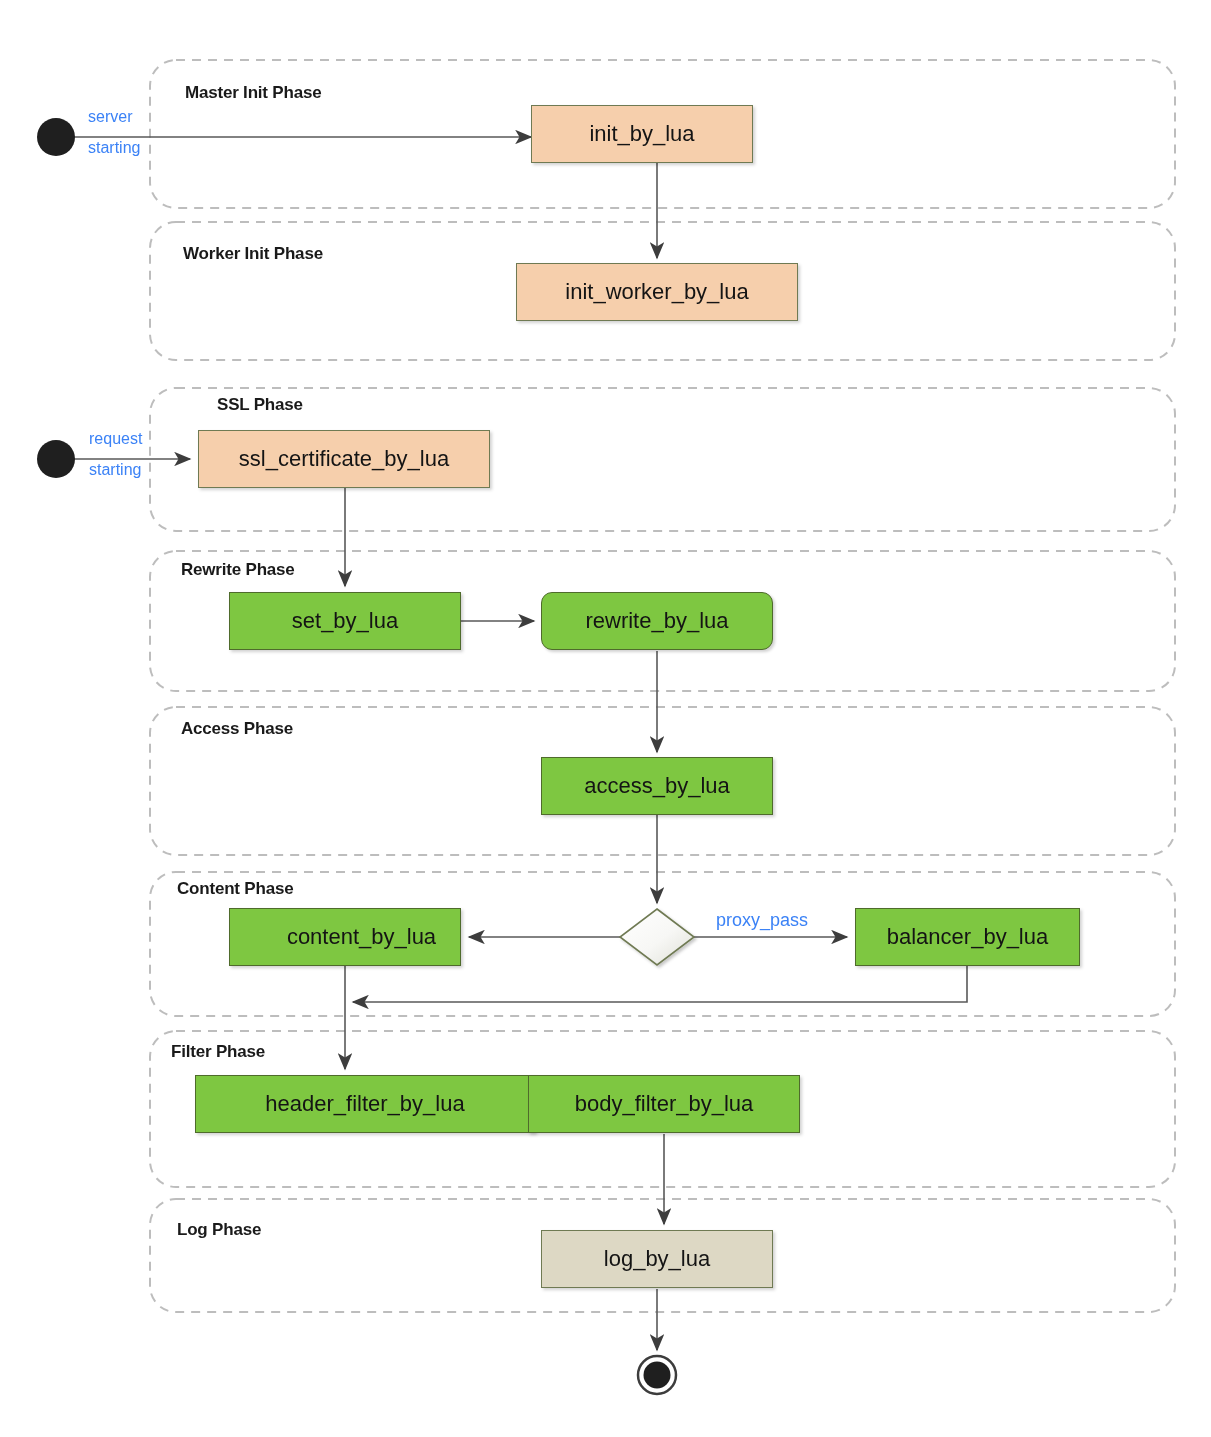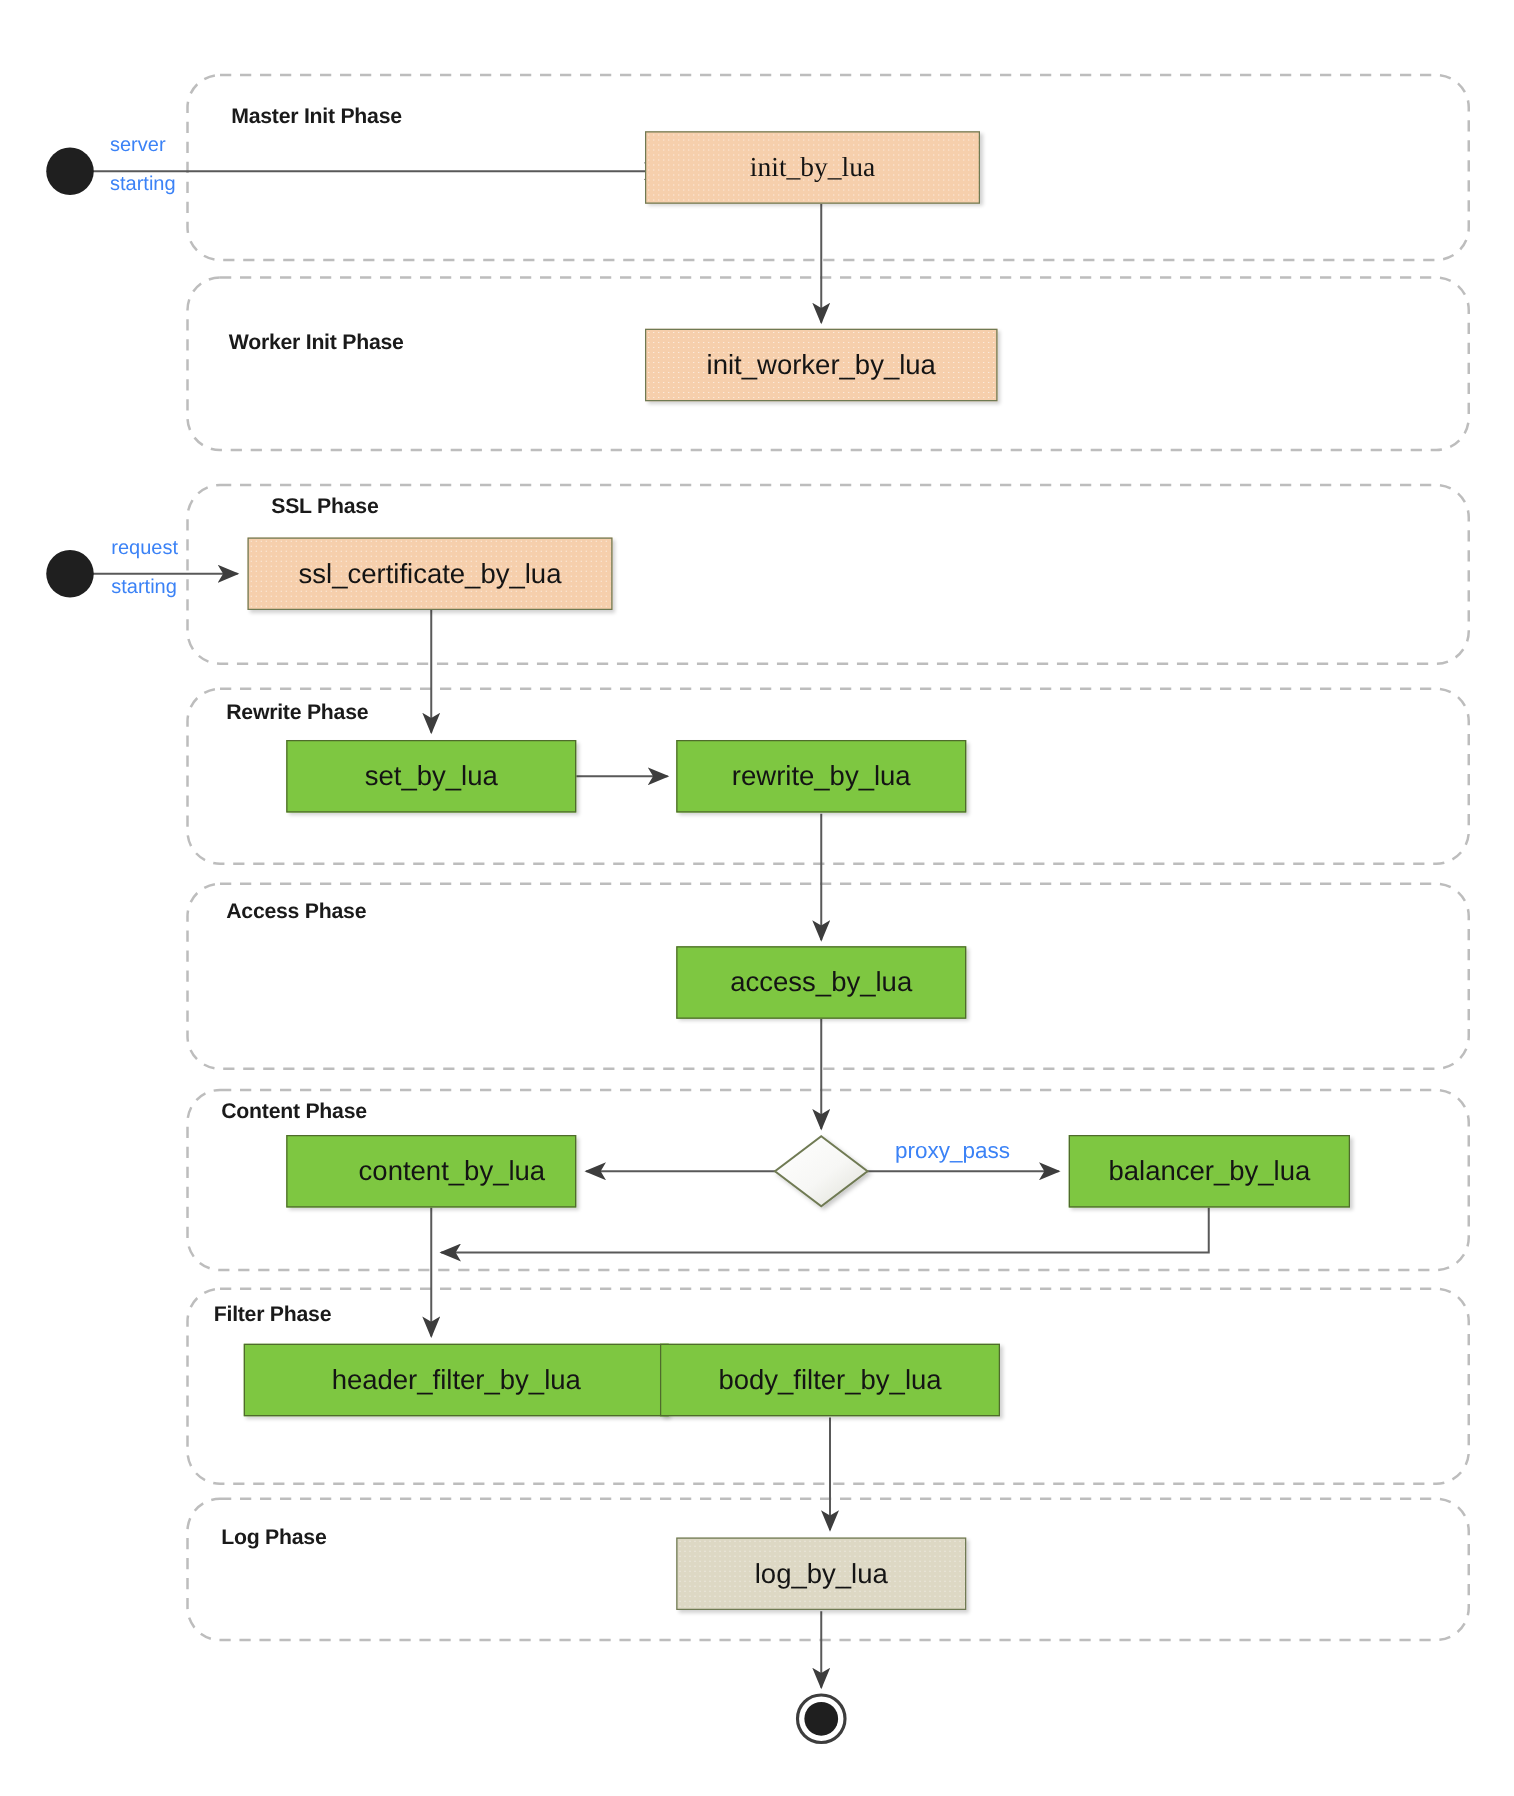--- a/index.html
+++ b/index.html
@@ -157,45 +157,45 @@
       <circle cx="657" cy="1375" r="19" fill="#ffffff" stroke="#3d3d3d" stroke-width="2.5"></circle>
       <circle cx="657" cy="1375" r="13.5" fill="#1f1f1f"></circle>
     </g>
 
     <g filter="url(#softshadow)">
       <polygon points="657,909 694,937 657,965 620,937" fill="url(#diamondGrad)" stroke="#6f7a53" stroke-width="1.6"></polygon>
     </g>
   </svg>
 
   <div class="phase-label" style="left:185px; top:83px;text-align:right;">Master Init Phase</div>
-  <div class="phase-label" style="left:183px; top:244px;margin-top:20px;">Worker Init Phase</div>
+  <div class="phase-label" style="left:183px; top:244px;">Worker Init Phase</div>
   <div class="phase-label" style="left:181px; top:395px;margin-left:36px;">SSL Phase</div>
   <div class="phase-label" style="left:181px; top:560px;">Rewrite Phase</div>
   <div class="phase-label" style="left:181px; top:719px;">Access Phase</div>
   <div class="phase-label" style="left:177px; top:879px;">Content Phase</div>
   <div class="phase-label" style="left:171px; top:1042px;">Filter Phase</div>
   <div class="phase-label" style="left:177px; top:1220px;">Log Phase</div>
 
-  <div class="node-box orange" style="left:516px; top:105px; width:268px; height:58px;font-family:Liberation Serif, serif;">
+  <div class="node-box orange" style="left:531px; top:105px; width:222px; height:58px;">
     <span>init_by_lua</span>
   </div>
 
   <div class="node-box orange" style="left:516px; top:263px; width:282px; height:58px;">
     <span>init_worker_by_lua</span>
   </div>
 
   <div class="node-box orange" style="left:198px; top:430px; width:292px; height:58px;">
     <span>ssl_certificate_by_lua</span>
   </div>
 
   <div class="node-box green" style="left:229px; top:592px; width:232px; height:58px;">
     <span>set_by_lua</span>
   </div>
 
-  <div class="node-box green" style="left:541px; top:592px; width:232px; height:58px;">
+  <div class="node-box green" style="left:541px; top:592px; width:232px; height:58px;border-radius:11px;">
     <span>rewrite_by_lua</span>
   </div>
 
   <div class="node-box green" style="left:541px; top:757px; width:232px; height:58px;">
     <span>access_by_lua</span>
   </div>
 
   <div class="node-box green" style="left:229px; top:908px; width:232px; height:58px;padding-left:33px;">
     <span>content_by_lua</span>
   </div>

